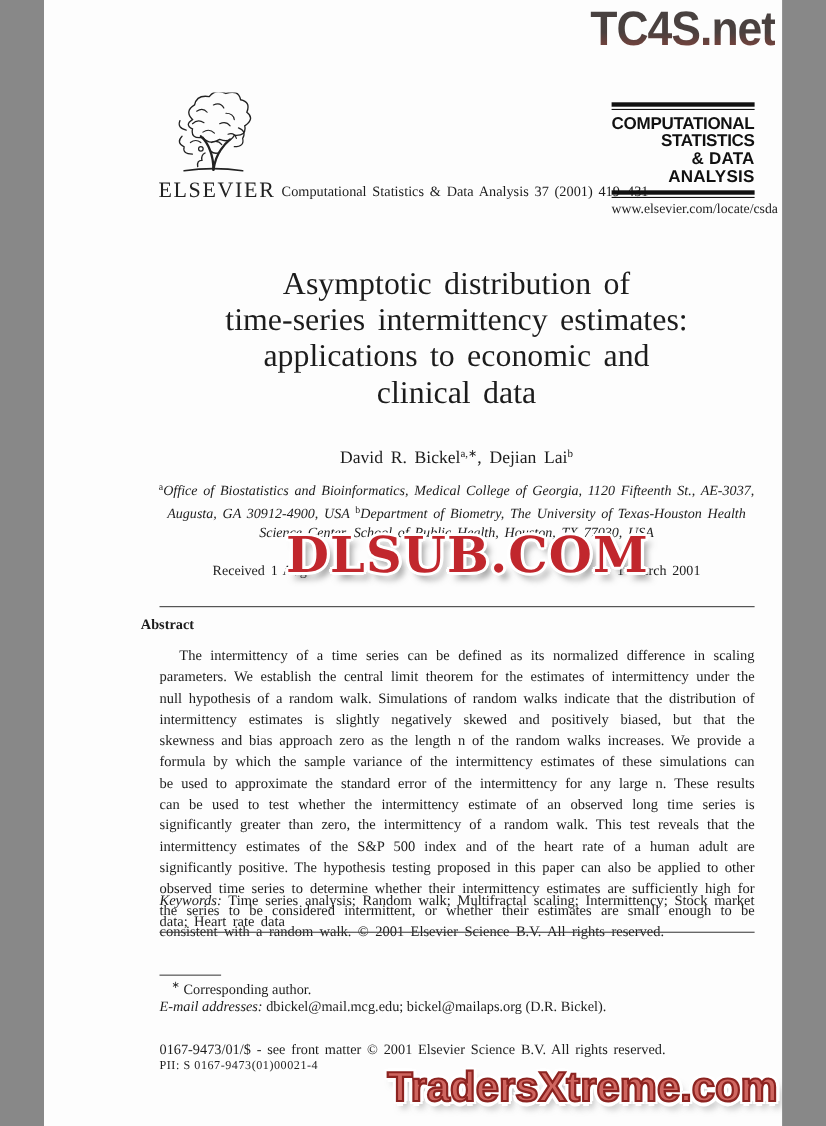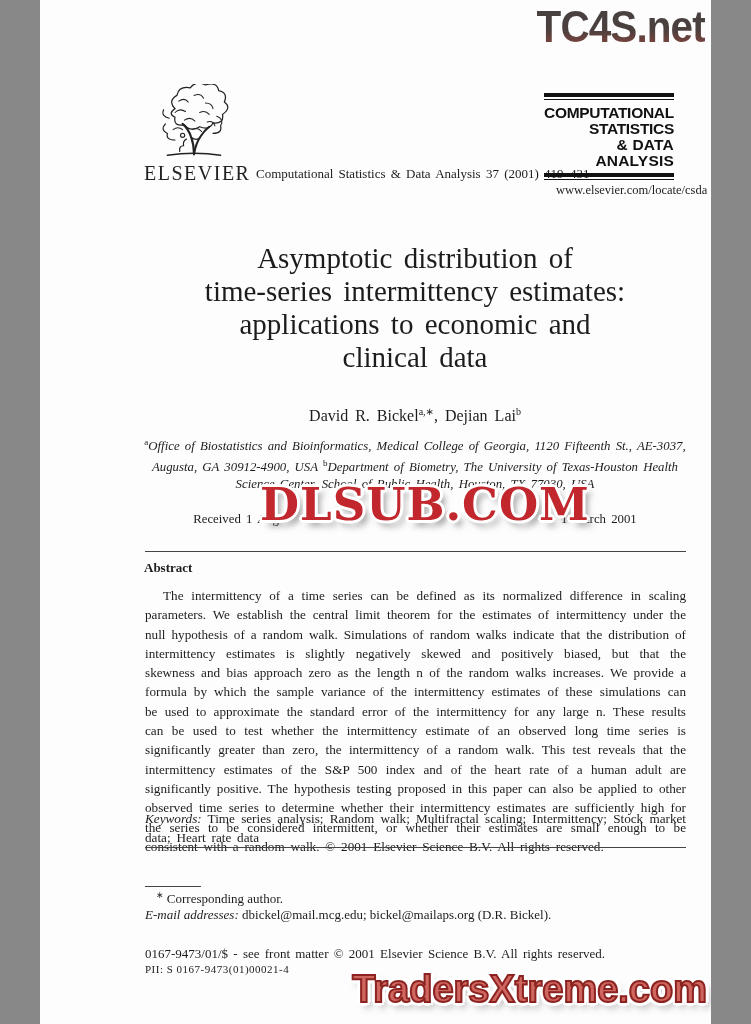--- a/index.html
+++ b/index.html
@@ -51,21 +51,21 @@
   
   .elsevier { position:absolute; left:104px; top:84px; width:100px; text-align:center; }
   .elsevier svg { display:block; margin:0 auto; }
   .elsevier-name { font-size:20px; letter-spacing:1.5px; margin-top:2px; color:#222; }
 
   .journal-citation {
     position:absolute; left:216px; top:166px;
     font-size:13px; word-spacing:2px;
   }
 
-  .jlogo { position:absolute; left:504px; top:93px; width:130px; }
+  .jlogo { position:absolute; left:516px; top:93px; width:130px; }
   .jlogo .rule-double-top { border-top:4px solid #111; border-bottom:1px solid #111; height:7px; }
   .jlogo .rule-double-bot { border-top:4px solid #111; border-bottom:1px solid #111; height:7px; margin-top:4px; }
   .jlogo-text {
     font-family:"Liberation Sans", sans-serif; font-weight:700;
     font-size:15.5px; line-height:16px; color:#111;
     padding-top:5px; letter-spacing:-0.3px;
   }
   .jlogo-text .l1 { text-align:left; }
   .jlogo-text .l2 { text-align:right; }
   .jlogo-text .l3 { text-align:right; letter-spacing:0.2px; }
@@ -96,21 +96,21 @@
   }
   .received .spacer { display:inline-block; width:282px; }
 
   
   .rule { position:absolute; left:105px; width:541px; border-top:1px solid #444; }
   .rule-1 { top:551px; }
   .rule-2 { top:847px; }
   .rule-foot { position:absolute; left:105px; top:886px; width:56px; border-top:1px solid #444; }
 
   
-  .abstract-head { position:absolute; left:104px; top:560px; font-size:13px; font-weight:700; }
+  .abstract-head { position:absolute; left:88px; top:560px; font-size:13px; font-weight:700; }
   .abstract-body {
     position:absolute; left:105px; top:586px; width:541px;
     font-size:13.2px; line-height:19.3px; text-align:justify;
     text-indent:18px; word-spacing:2.5px;
   }
   .keywords {
     position:absolute; left:105px; top:809px; width:541px;
     font-size:13.2px; line-height:19.3px; text-align:justify; word-spacing:2.5px;
   }
   .keywords .kw-label { font-style:italic; }

